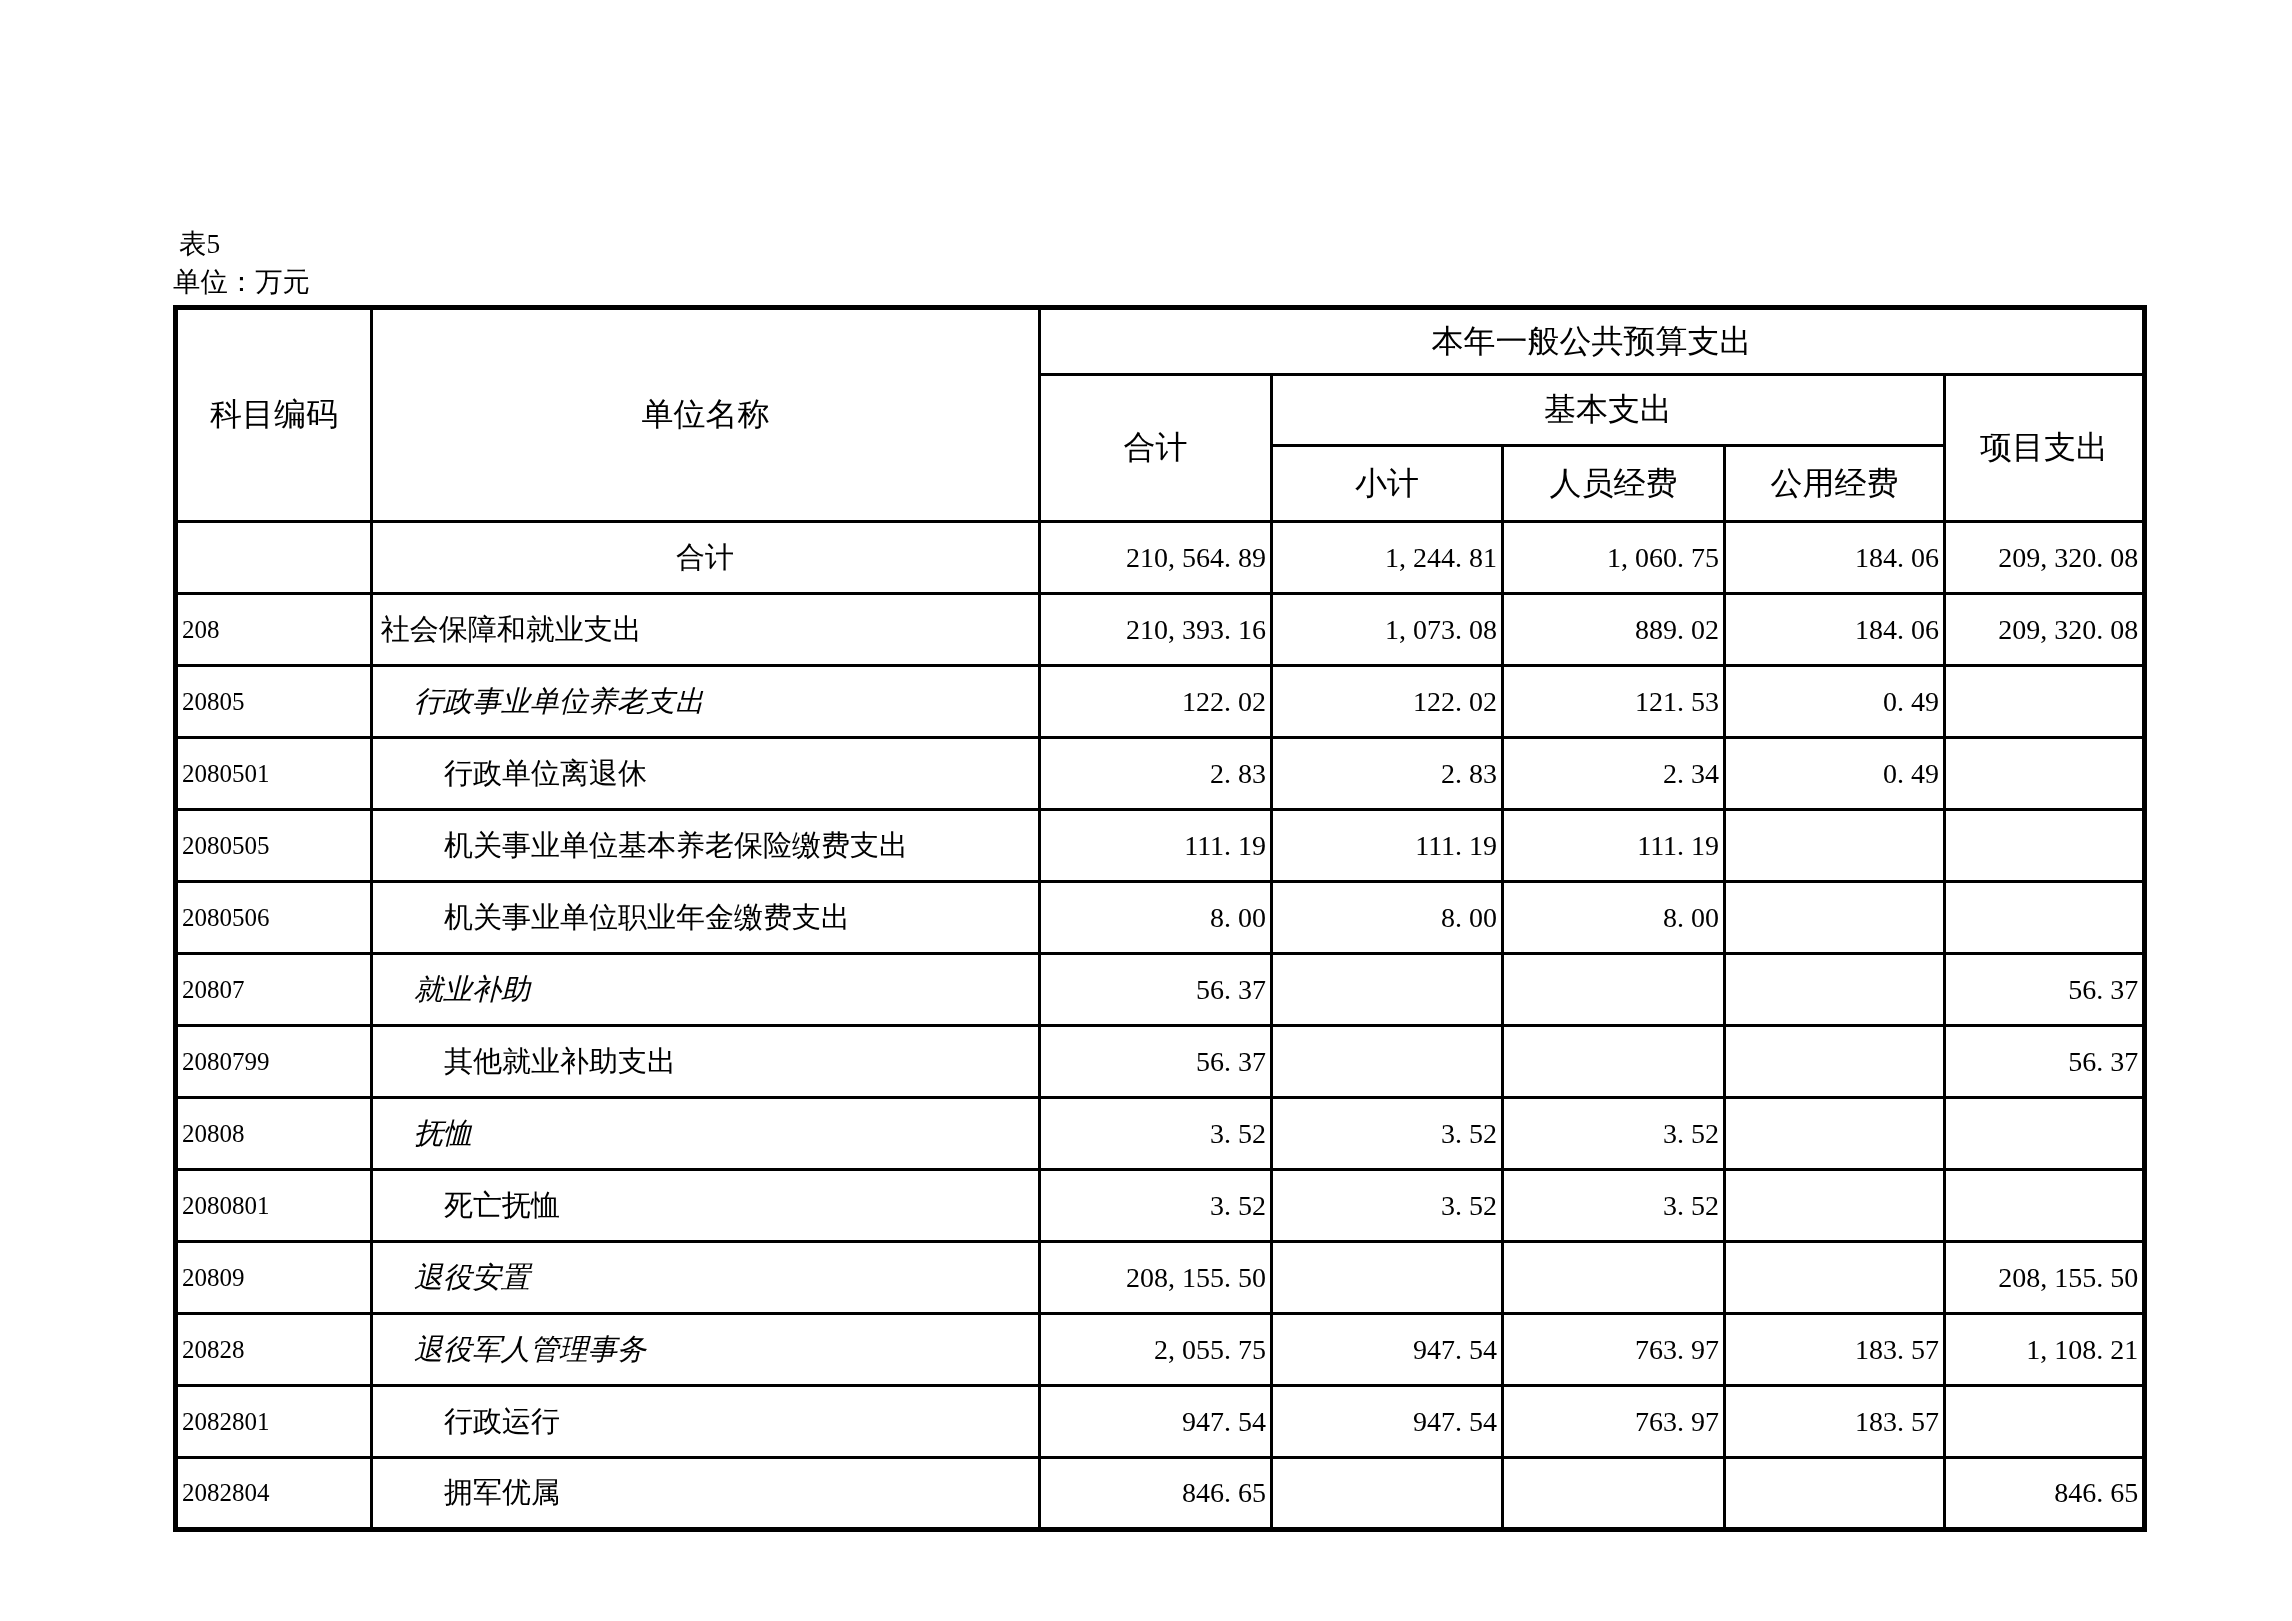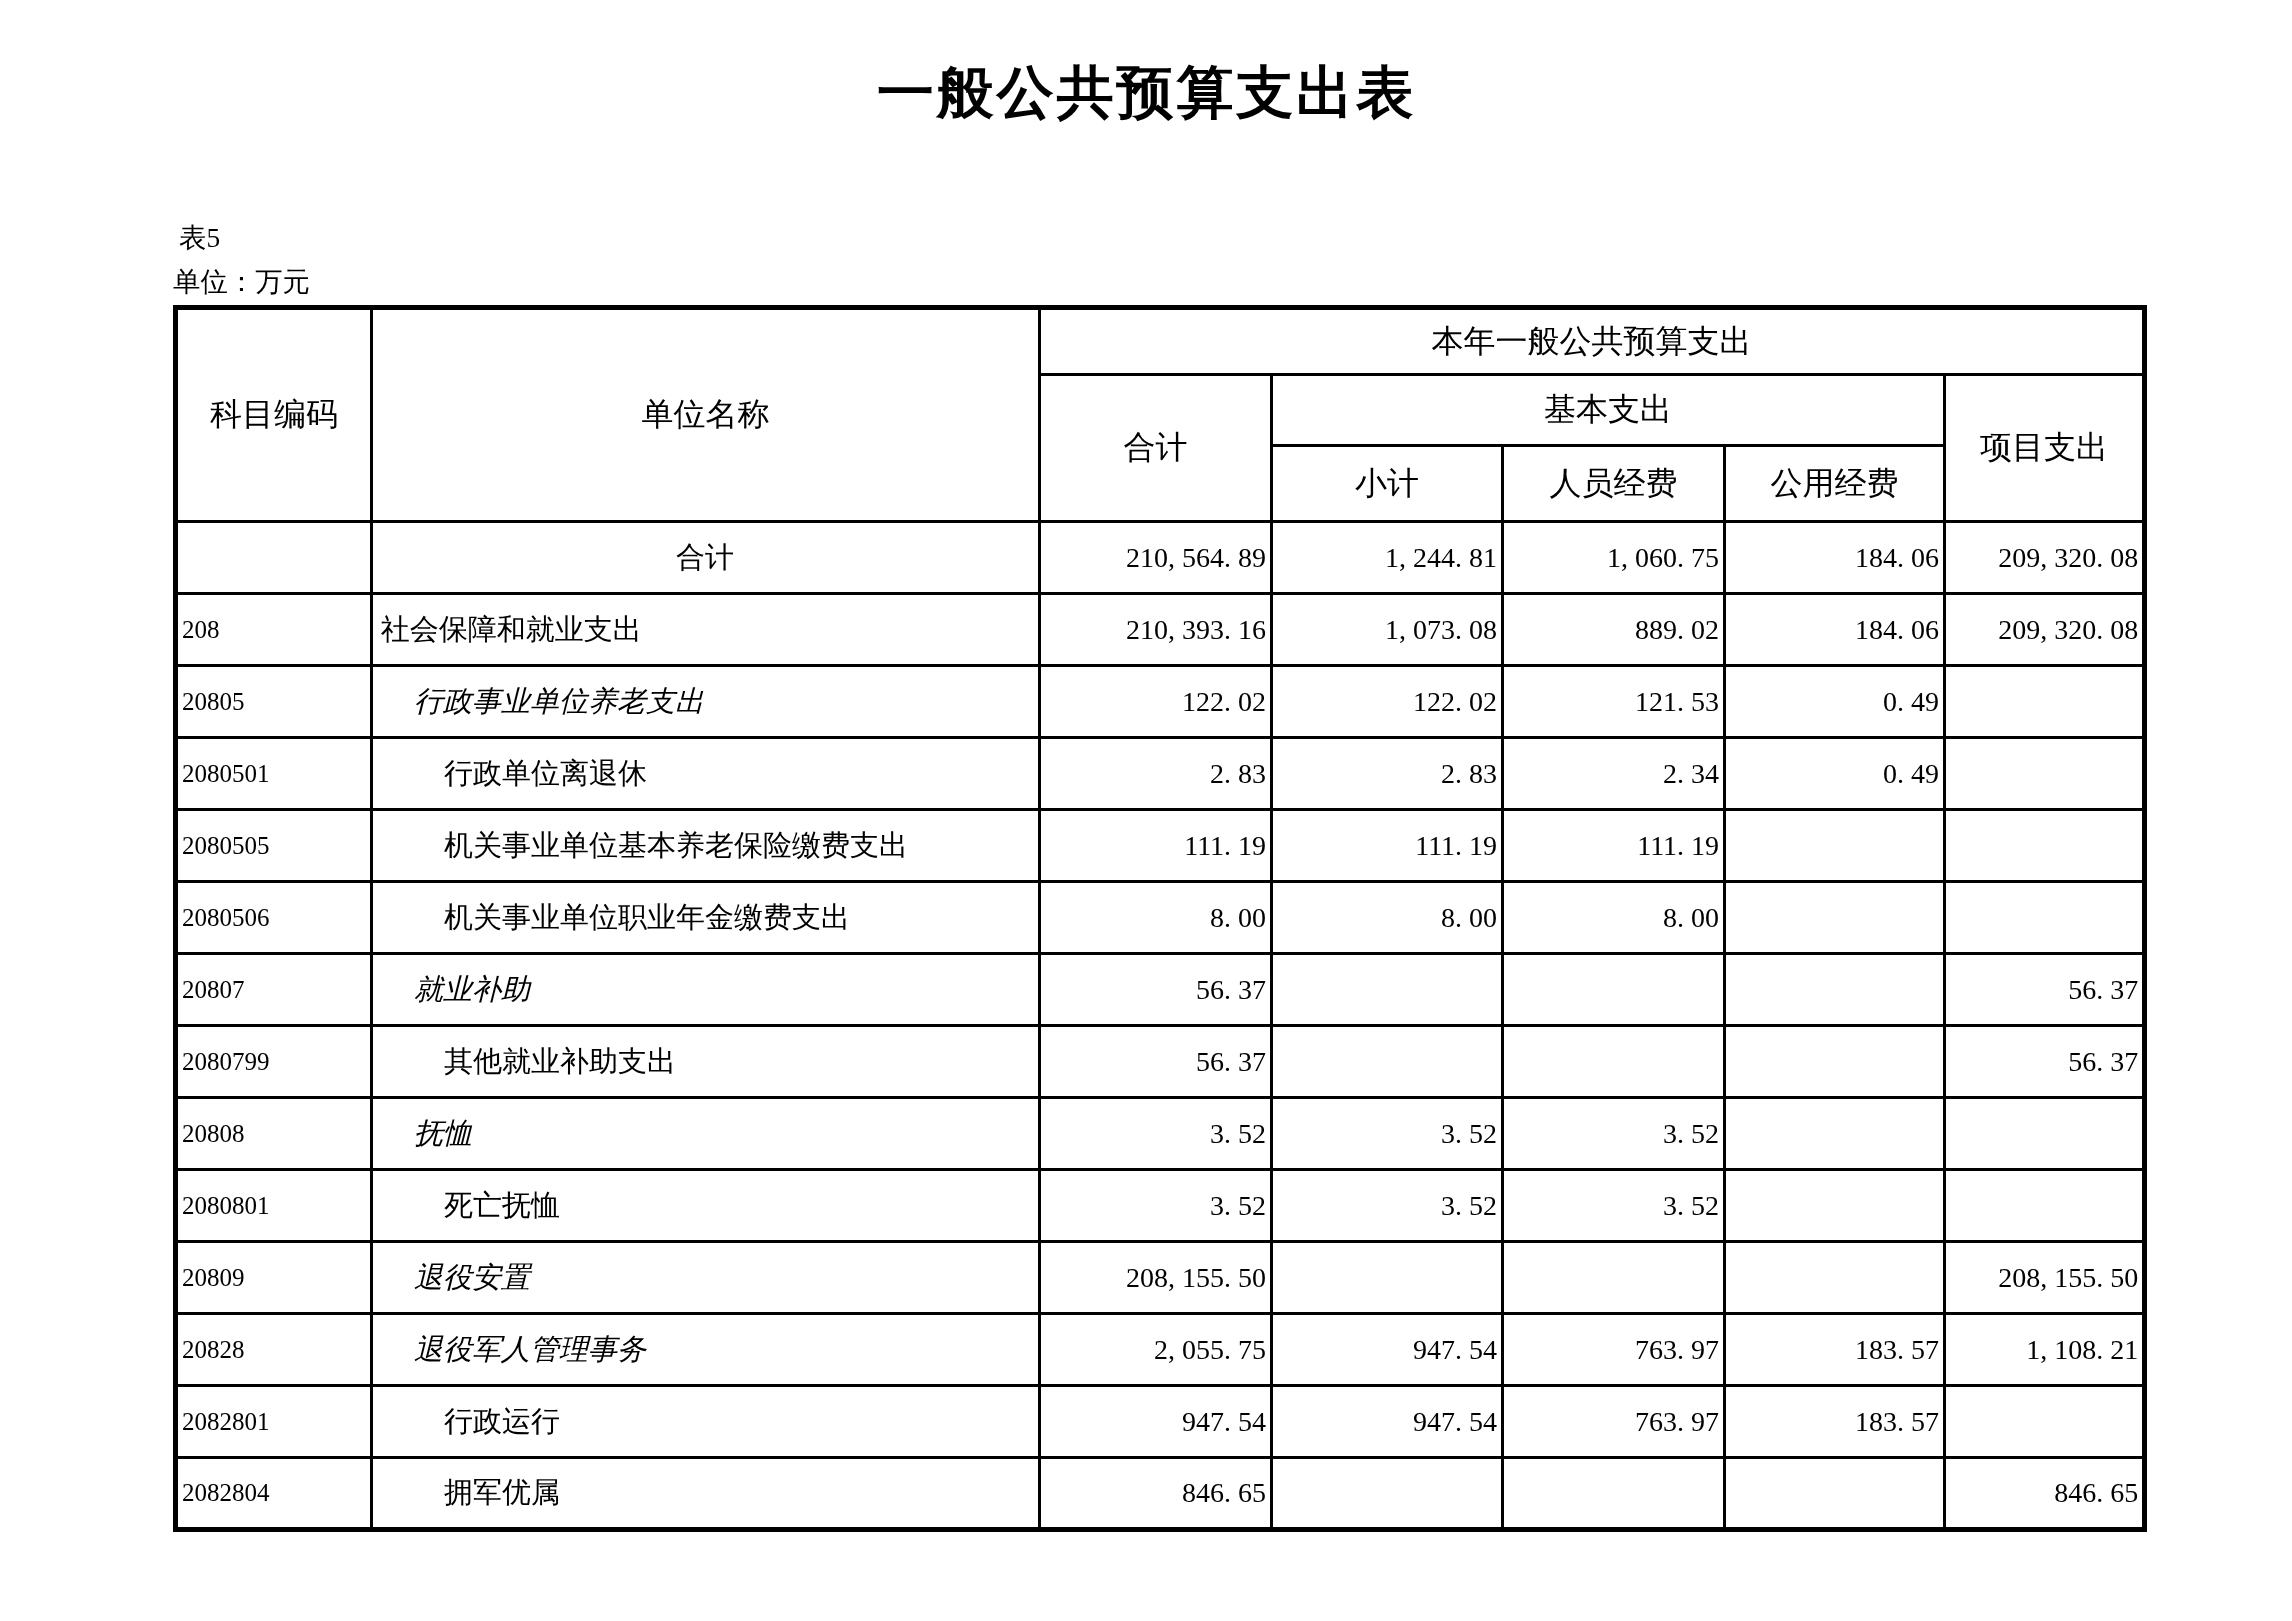--- a/index.html
+++ b/index.html
@@ -15,21 +15,21 @@
   .title {
     position: absolute;
     top: 55px; left: 0; right: 0;
     text-align: center;
     font-size: 57px;
     font-weight: bold;
     letter-spacing: 2.9px;
   }
   .table-no {
     position: absolute;
-    top: 220px; left: 179px;
+    top: 226px; left: 179px;
     font-size: 27.4px;
   }
   .meta-row {
     position: absolute;
     top: 264px; left: 173px;
     width: 1969px;
     display: flex;
     justify-content: space-between;
     align-items: flex-end;
     font-size: 27.4px;
@@ -63,21 +63,20 @@
   td.name.center   { text-align: center; padding-left: 0; }
   td.name.indent-1 { padding-left: 41px; font-style: italic; }
   td.name.indent-2 { padding-left: 71px; font-family: Liberation Mono, monospace; }
   td.num   { font-size: 28px; text-align: right; padding-right: 3.9px; }
 </style>
 </head>
 <body>
 
 <div class="page">
 
-  <div class="title">一般公共预算支出表</div>
 
   <div class="table-no">表5</div>
 
   <div class="meta-row">
     <span>单位：万元</span>
   </div>
 
   <table class="budget">
     <colgroup>
       <col style="width:196px">

